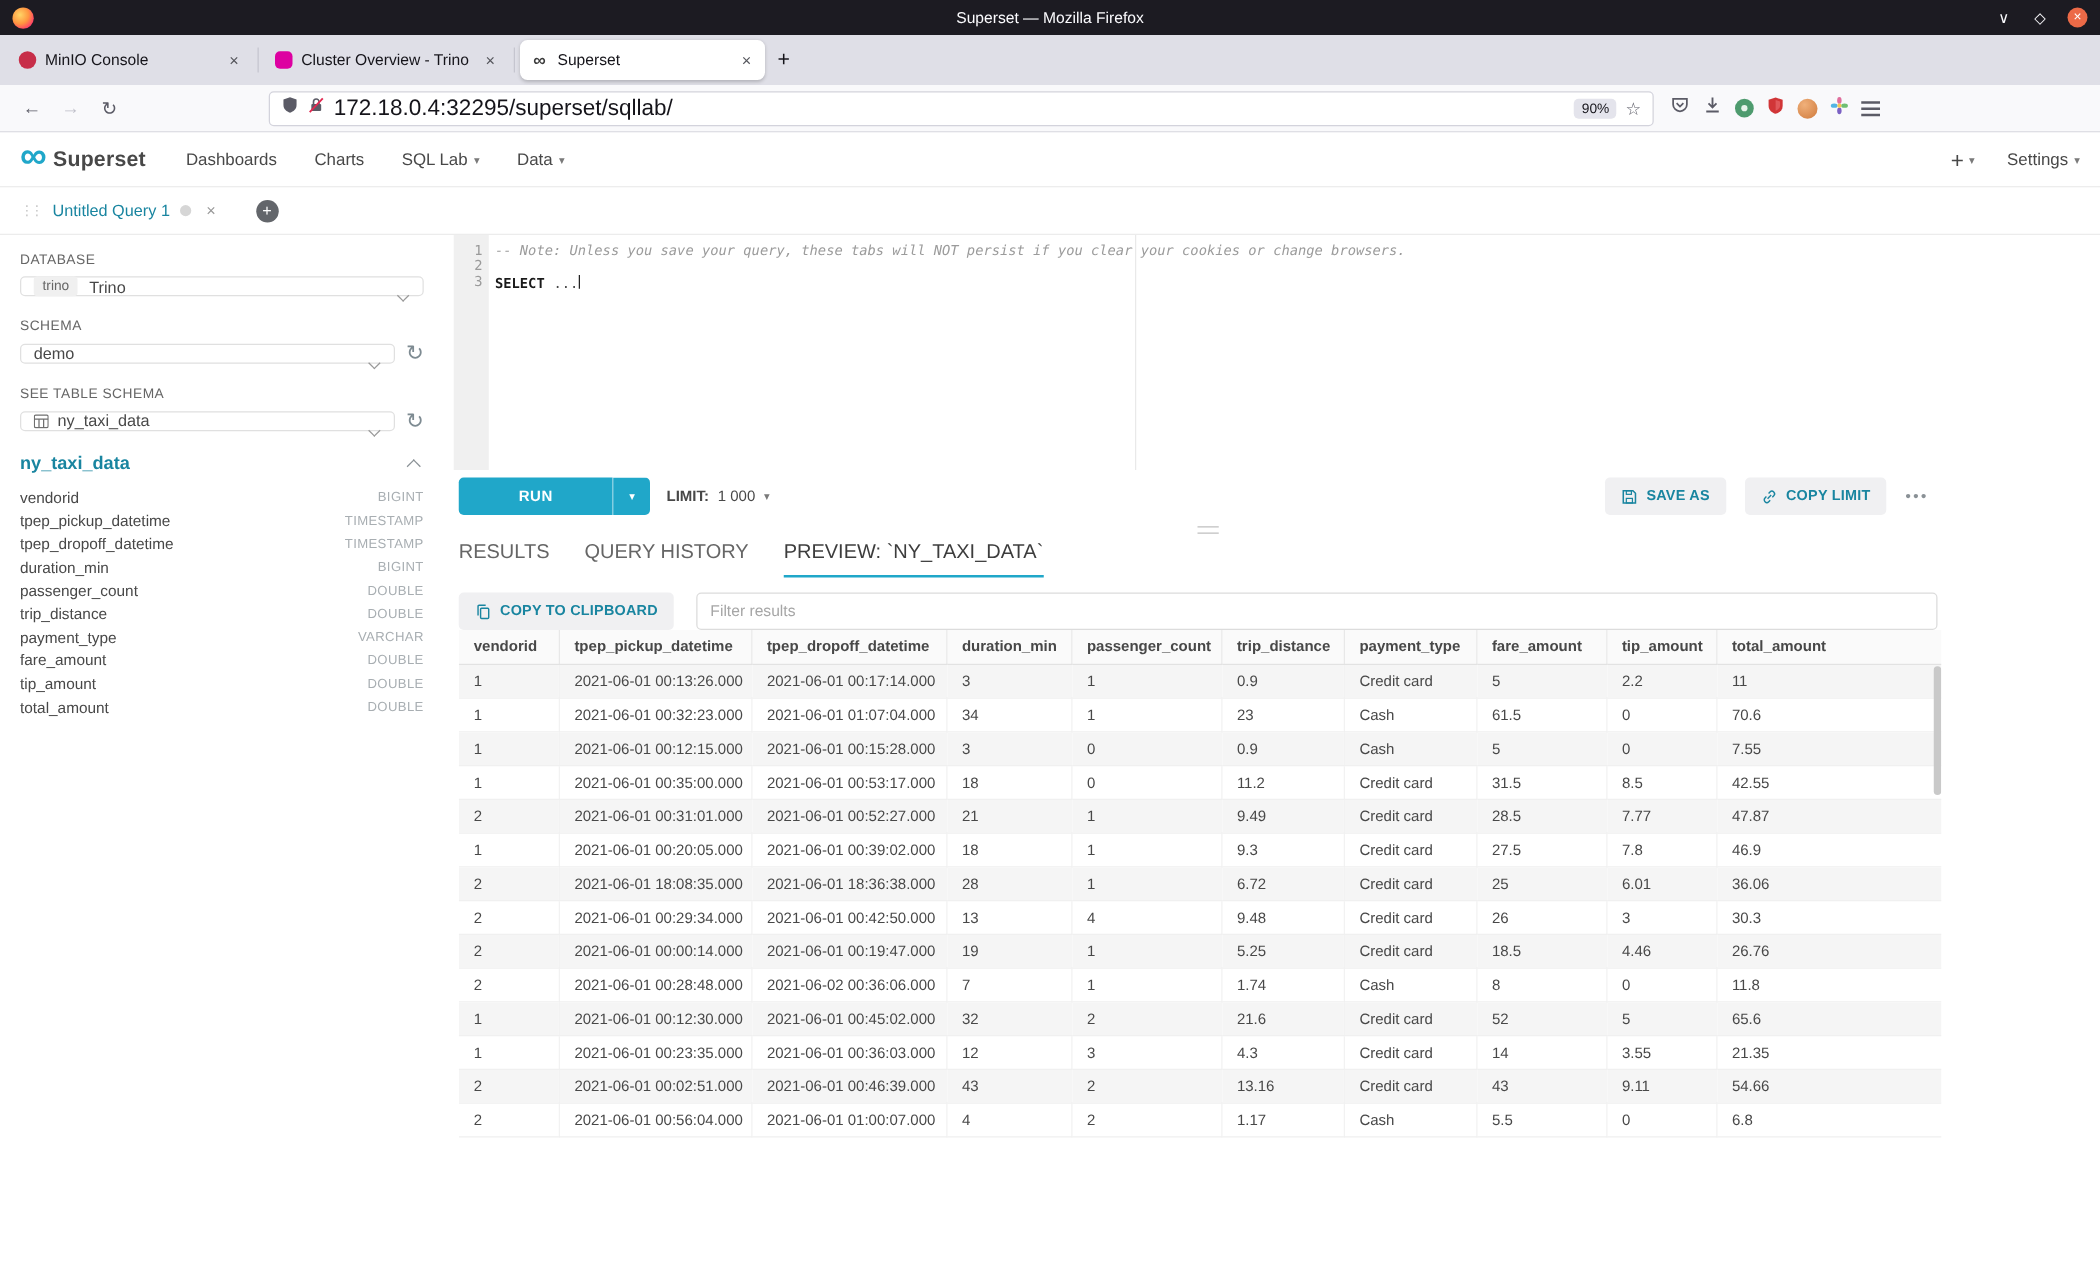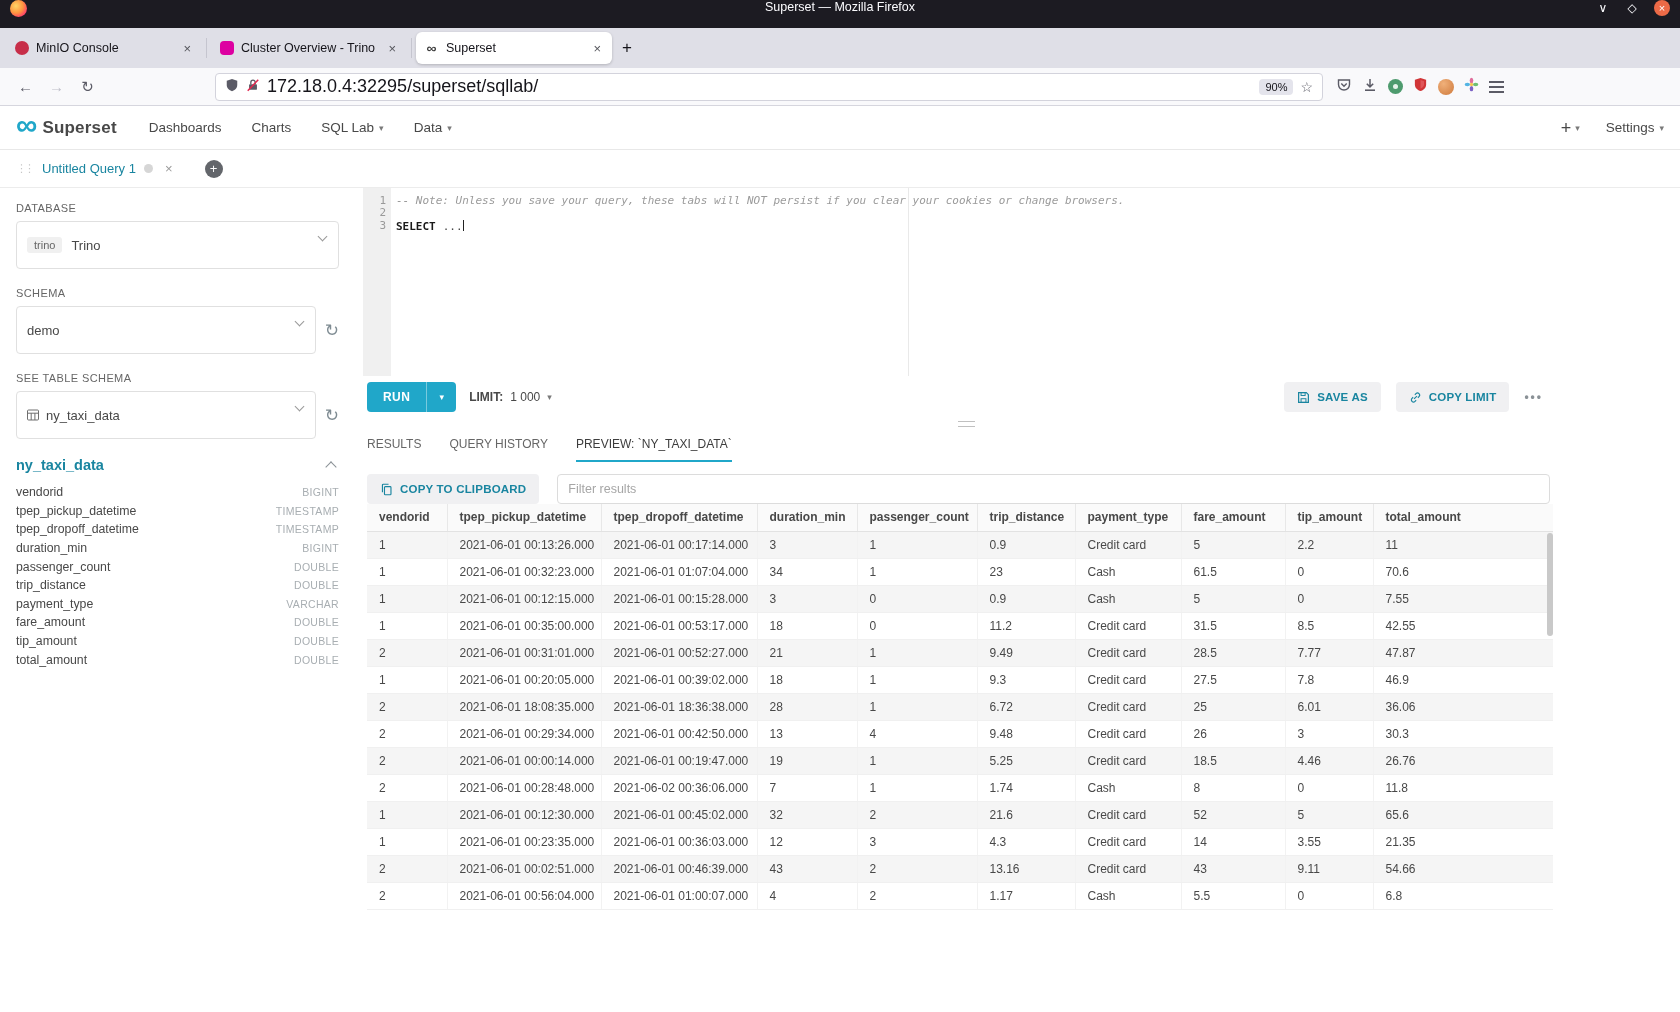--- a/index.html
+++ b/index.html
@@ -1,21 +1,21 @@
 <!DOCTYPE html>
 <html><head>
 <meta charset="utf-8">
 <style>
   *{margin:0;padding:0;box-sizing:border-box}
   html,body{width:1680px;height:1012px;overflow:hidden}
   body{font-family:"Liberation Sans",sans-serif;background:#fff;color:#484848}
   .window{width:1680px;height:1012px;display:flex;flex-direction:column}
 
   
-  .titlebar{height:28px;background:#1c1b22;color:#fbfbfe;display:flex;align-items:flex-start;font-size:12.5px;position:relative;flex:0 0 auto}
+  .titlebar{height:28px;background:#1c1b22;color:#fbfbfe;display:flex;align-items:center;font-size:12.5px;position:relative;flex:0 0 auto}
   .titlebar-title{position:absolute;left:0;right:0;text-align:center;pointer-events:none}
   .ff-logo{width:17px;height:17px;border-radius:50%;margin-left:10px;background:radial-gradient(circle at 35% 35%,#ffd567,#ff9640 45%,#ff3b6b 78%,#b5007f);z-index:1}
   .win-controls{margin-left:auto;display:flex;align-items:center;gap:15px;padding-right:10px;z-index:1}
   .win-glyph{font-size:12px;color:#fbfbfe;width:14px;text-align:center}
   .win-close{width:16px;height:16px;border-radius:50%;background:#ec6a47;color:#fff;font-size:11px;display:flex;align-items:center;justify-content:center}
 
   .tabbar{height:40px;background:#dfdfe7;display:flex;align-items:center;padding:0 6px;flex:0 0 auto}
   .btab{width:196px;height:32px;display:flex;align-items:center;gap:7px;padding:0 8px;border-radius:6px;font-size:12.5px;color:#15141a}
   .btab.active{background:#fff;box-shadow:0 1px 3px rgba(0,0,0,.2)}
   .btab .t{flex:1;overflow:hidden;white-space:nowrap}
@@ -61,21 +61,21 @@
   .qtab-title{color:#1985a0;font-size:13px}
   .unsaved{width:9px;height:9px;border-radius:50%;background:#d6d6d6}
   .qtab-x{color:#9a9a9a;font-size:13px;margin-left:4px}
   .add-qtab{width:18px;height:18px;border-radius:50%;background:#63666b;color:#fff;font-size:13px;display:flex;align-items:center;justify-content:center;margin-left:28px}
 
   
   .content{flex:1;display:flex;min-height:0}
   .sidebar{width:355px;flex:0 0 auto;padding:10px 16px 0;overflow:hidden}
   .sb-label{font-size:11px;color:#666;letter-spacing:.4px;margin-top:4px}
   .sb-row{display:flex;align-items:center;margin:7px 0 18px}
-  .select{flex:1;height:48px;border:1px solid #e0e0e0;border-radius:4px;background:#fff;display:flex;align-items:center;padding:0 26px 0 10px;position:relative;font-size:13px;color:#484848}
+  .select{flex:1;height:16px;border:1px solid #e0e0e0;border-radius:4px;background:#fff;display:flex;align-items:center;padding:0 26px 0 10px;position:relative;font-size:13px;color:#484848}
   .select .chev{position:absolute;right:12px;top:11px;width:7px;height:7px;border-right:1.4px solid #999;border-bottom:1.4px solid #999;transform:rotate(45deg)}
   .db-badge{background:#f0f0f0;border-radius:3px;font-size:11px;color:#666;padding:2px 7px;margin-right:9px}
   .refresh{margin-left:9px;color:#7e8b92;font-size:17px;line-height:1}
   .tbl-icon{margin-right:7px;display:flex}
   .tbl-head{display:flex;align-items:center;margin-top:16px}
   .tbl-name{color:#1985a0;font-weight:bold;font-size:14.5px;flex:1}
   .chev-up{width:8px;height:8px;border-left:1.6px solid #8a9196;border-top:1.6px solid #8a9196;transform:rotate(45deg);margin-right:4px;margin-top:3px}
   .col-list{margin-top:10px}
   .col-row{display:flex;align-items:center;height:18.6px}
   .col-name{font-size:12.3px;color:#484848;flex:1}
@@ -86,33 +86,33 @@
   .gutter{width:28px;background:#f0f0f0;color:#9a9a9a;text-align:right;padding:7px 5px 0 0;flex:0 0 auto}
   .code{flex:1;padding:7px 0 0 5px;position:relative}
   .print-margin{position:absolute;left:517px;top:0;bottom:0;width:1px;background:#e9e9e9}
   .code-line{white-space:pre;min-height:12.4px}
   .comment{color:#9b9b9b;font-style:italic}
   .kw{font-weight:bold;color:#1a1a1a;margin-right:7px}
   .cursor{display:inline-block;width:1.5px;height:11px;background:#222;vertical-align:-1px}
 
   .ed-toolbar{height:42px;display:flex;align-items:center;padding:0 10px 0 4px;flex:0 0 auto}
   .run-group{display:flex}
-  .run-main{background:#20a7c9;color:#fff;font-weight:bold;font-size:12px;letter-spacing:.4px;height:30px;padding:0 16px;display:flex;align-items:center;border-radius:4px 0 0 4px}
+  .run-main{background:#20a7c9;color:#fff;font-weight:bold;font-size:12px;letter-spacing:.4px;height:30px;padding:0 48px;display:flex;align-items:center;border-radius:4px 0 0 4px}
   .run-caret{background:#20a7c9;color:#fff;width:30px;height:30px;display:flex;align-items:center;justify-content:center;border-left:1px solid rgba(255,255,255,.4);border-radius:0 4px 4px 0;font-size:9px}
   .limit{display:flex;align-items:center;gap:7px;margin-left:13px;font-size:12px;color:#484848}
   .limit-label{font-weight:bold}
   .spacer{flex:1}
   .btn-gray{background:#f0f0f2;border-radius:4px;height:30px;display:flex;align-items:center;gap:7px;padding:0 13px;color:#1985a0;font-weight:bold;font-size:11.5px;letter-spacing:.2px;margin-left:15px}
   .btn-gray svg{display:block}
   .more-dots{color:#8a9196;font-size:12px;letter-spacing:2px;font-weight:bold;margin-left:15px}
 
   .divider{height:11px;position:relative;flex:0 0 auto}
   .grip{position:absolute;left:50%;top:3px;width:17px;height:6px;border-top:1.6px solid #c0c0c0;border-bottom:1.6px solid #c0c0c0}
 
-  .res-tabs{height:33px;display:flex;gap:28px;padding-left:4px;flex:0 0 auto;font-size:12px;color:#666}
+  .res-tabs{height:33px;display:flex;gap:28px;padding-left:4px;flex:0 0 auto;font-size:16px;color:#666}
   .res-tab{display:flex;align-items:flex-end;padding-bottom:9px;border-bottom:2px solid transparent}
   .res-tab.active{color:#3d3d3d;border-bottom-color:#20a7c9}
 
   .actions-row{display:flex;align-items:center;margin-top:12px;flex:0 0 auto;padding-left:4px;padding-right:3px}
   .filter-input{flex:1;height:30px;border:1px solid #dcdcdc;border-radius:4px;margin-left:18px;padding:0 10px;font-size:12.5px;color:#484848;font-family:inherit;outline:none}
   .filter-input::placeholder{color:#a6a6a6}
 
   .rows-returned{font-size:12.5px;color:#484848;margin:11px 0 7px;padding-left:4px;flex:0 0 auto}
 
   .table-wrap{flex:1;position:relative;overflow:hidden;margin-left:4px}

